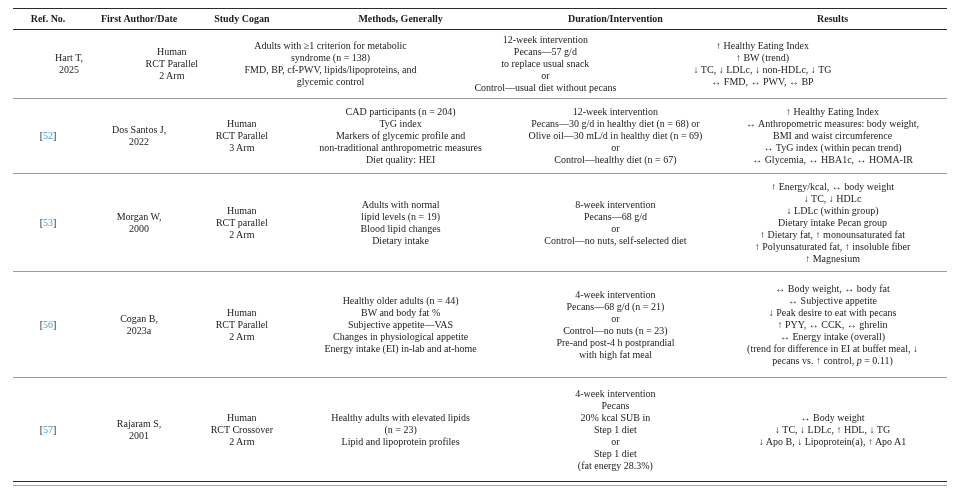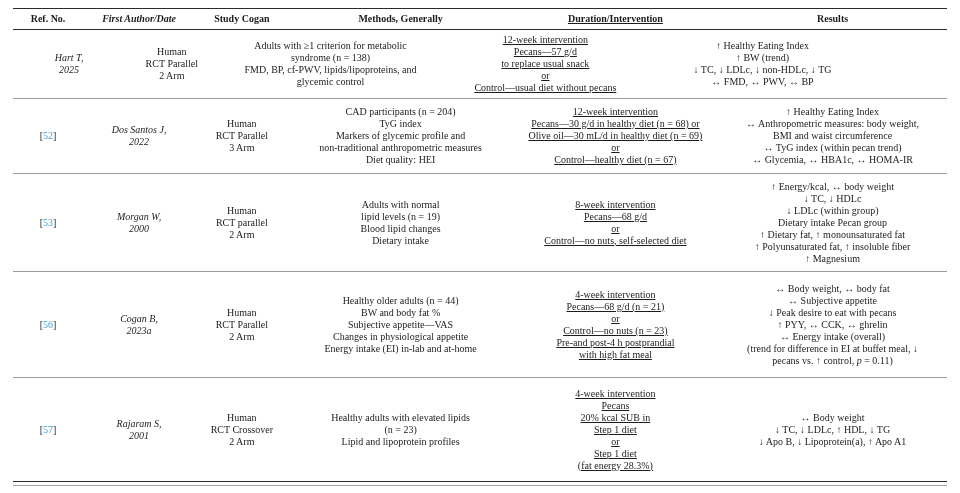--- a/index.html
+++ b/index.html
@@ -46,24 +46,24 @@
     display:flex;
     flex-direction:column;
     justify-content:center;
     text-align:center;
     font-size:10px;
     line-height:12px;
     padding:2px 3px;
     box-sizing:border-box;
   }
   .col-ref{width:7.5%;}
-  .col-author{width:12%;font-style:italic;}
+  .col-author{width:12%;}
   .col-model{width:10%;}
   .col-methods{width:24%;}
-  .col-duration{width:22%;text-decoration:underline;}
+  .col-duration{width:22%;}
   .col-results{width:24.5%;}
   .line{white-space:nowrap;}
   .ref-link{
     color:#3f9dd8;
     cursor:pointer;
     text-decoration:none;
   }
   .bottom-rule{
     border-top:1.5px solid #2b2b2b;
     border-bottom:1px solid #a8a8a8;

